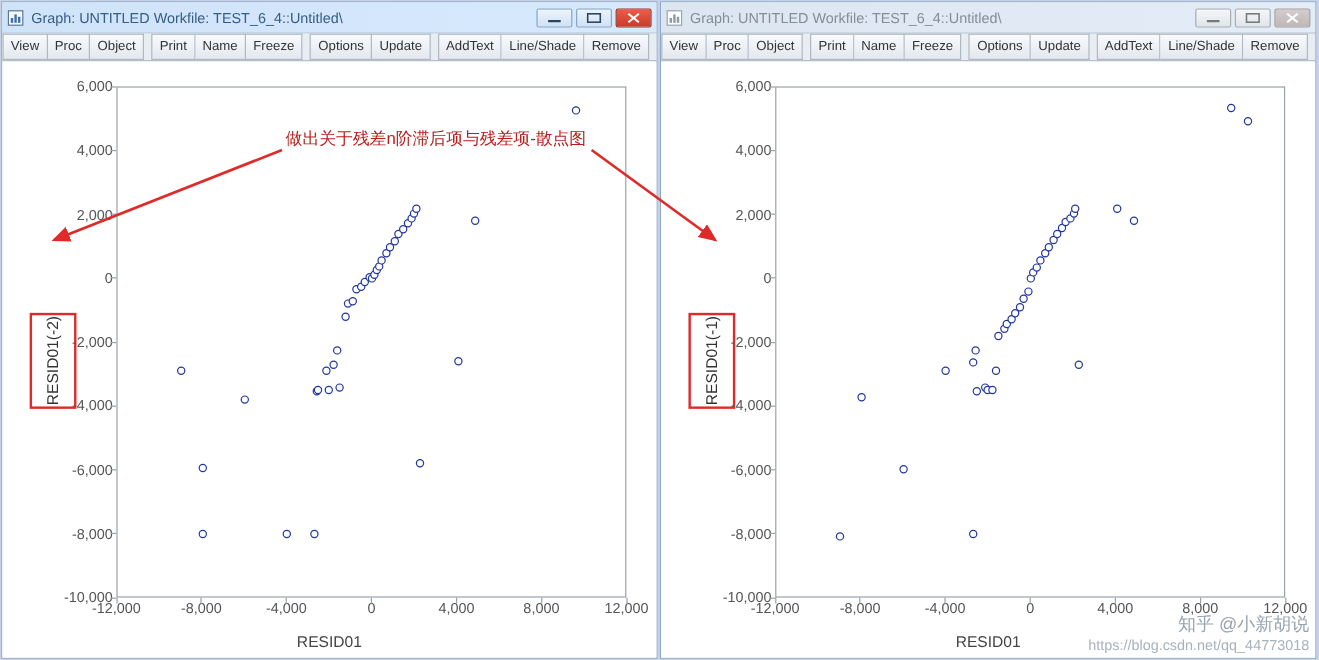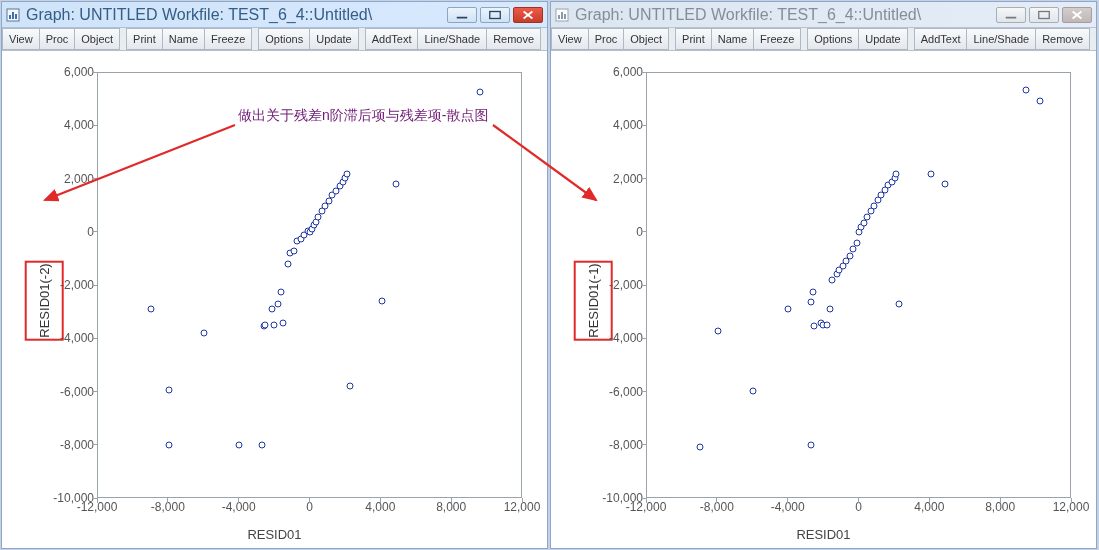--- a/index.html
+++ b/index.html
@@ -30,21 +30,21 @@
     background: linear-gradient(to right,#cfe3f9,#d7e9fd);
     border-bottom: 1px solid #a9c1db;
     display: flex;
     align-items: center;
     box-sizing: border-box;
     padding: 0 4px;
   }
   .title-icon svg { width: 14px; height: 14px; display: block; }
   .title-text {
     margin-left: 6px;
-    font-size: 16px;
+    font-size: 12px;
     color: #355d86;
     white-space: nowrap;
     flex: 1 1 auto;
     overflow: hidden;
   }
   .win-controls { display: flex; gap: 3px; }
   .win-btn {
     width: 30px; height: 16px;
     border: 1px solid #8aa6c6;
     border-radius: 2px;
@@ -120,21 +120,21 @@
     transform: translate(-50%,-50%);
   }
   .tickmark {
     position:absolute; background:#9aa2aa;
   }
 
   
   .anno-text {
     position:absolute;
     font-size:14px;
-    color:#701a75;
+    color:#b91c1c;
     line-height: 1.55;
     white-space:nowrap;
   }
   .arrow { position:absolute; pointer-events:none; }
 
   
   .watermark {
     position:absolute;
     right: 8px; bottom: 4px;
     text-align:right;
@@ -437,13 +437,17 @@
   </svg>
   <svg class="arrow" style="left:488px; top:120px; width:140px; height:100px;">
     <defs>
         <marker id="ah2" markerWidth="8" markerHeight="8" refX="6" refY="3" orient="auto">
           <path d="M0,0 L7,3 L0,6 Z" fill="#e02a2a"></path>
         </marker>
       </defs>
     <line x1="5" y1="5" x2="108" y2="80" stroke="#e02a2a" stroke-width="2.2" marker-end="url(#ah2)"></line>
   </svg>
 
+  <div class="watermark">
+    <div class="b">知乎 @小新胡说</div>
+    <div>https://blog.csdn.net/qq_44773018</div>
+  </div>
 </div>
 
 </body></html>

